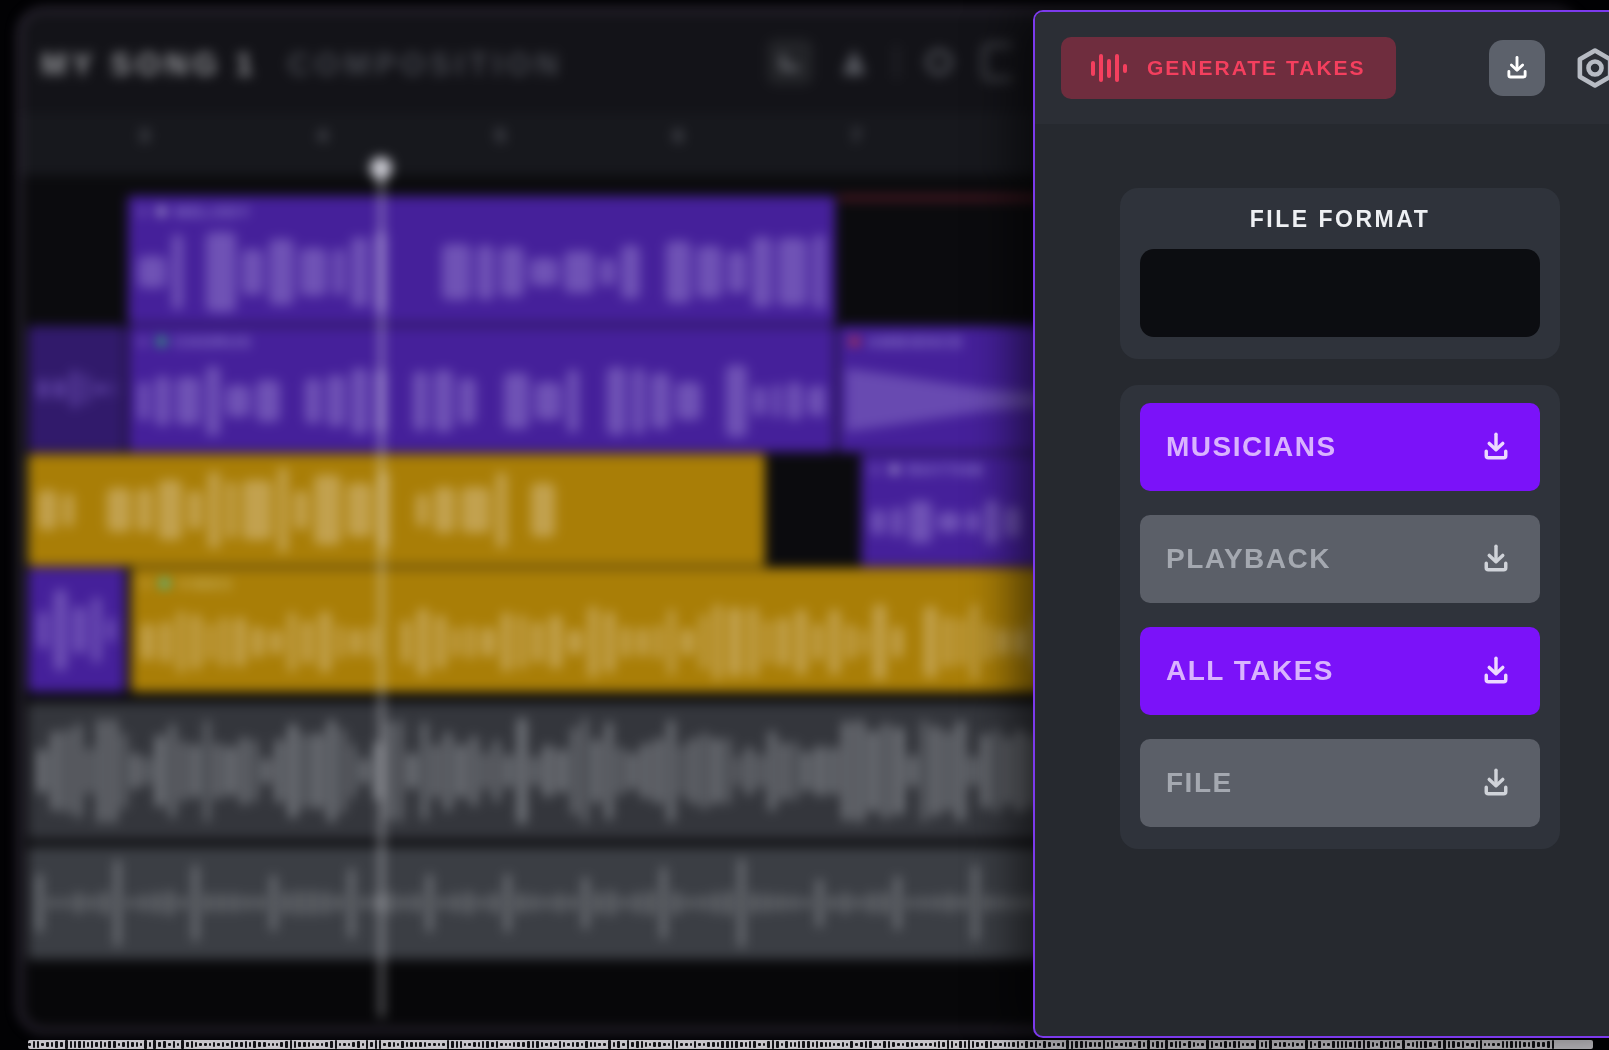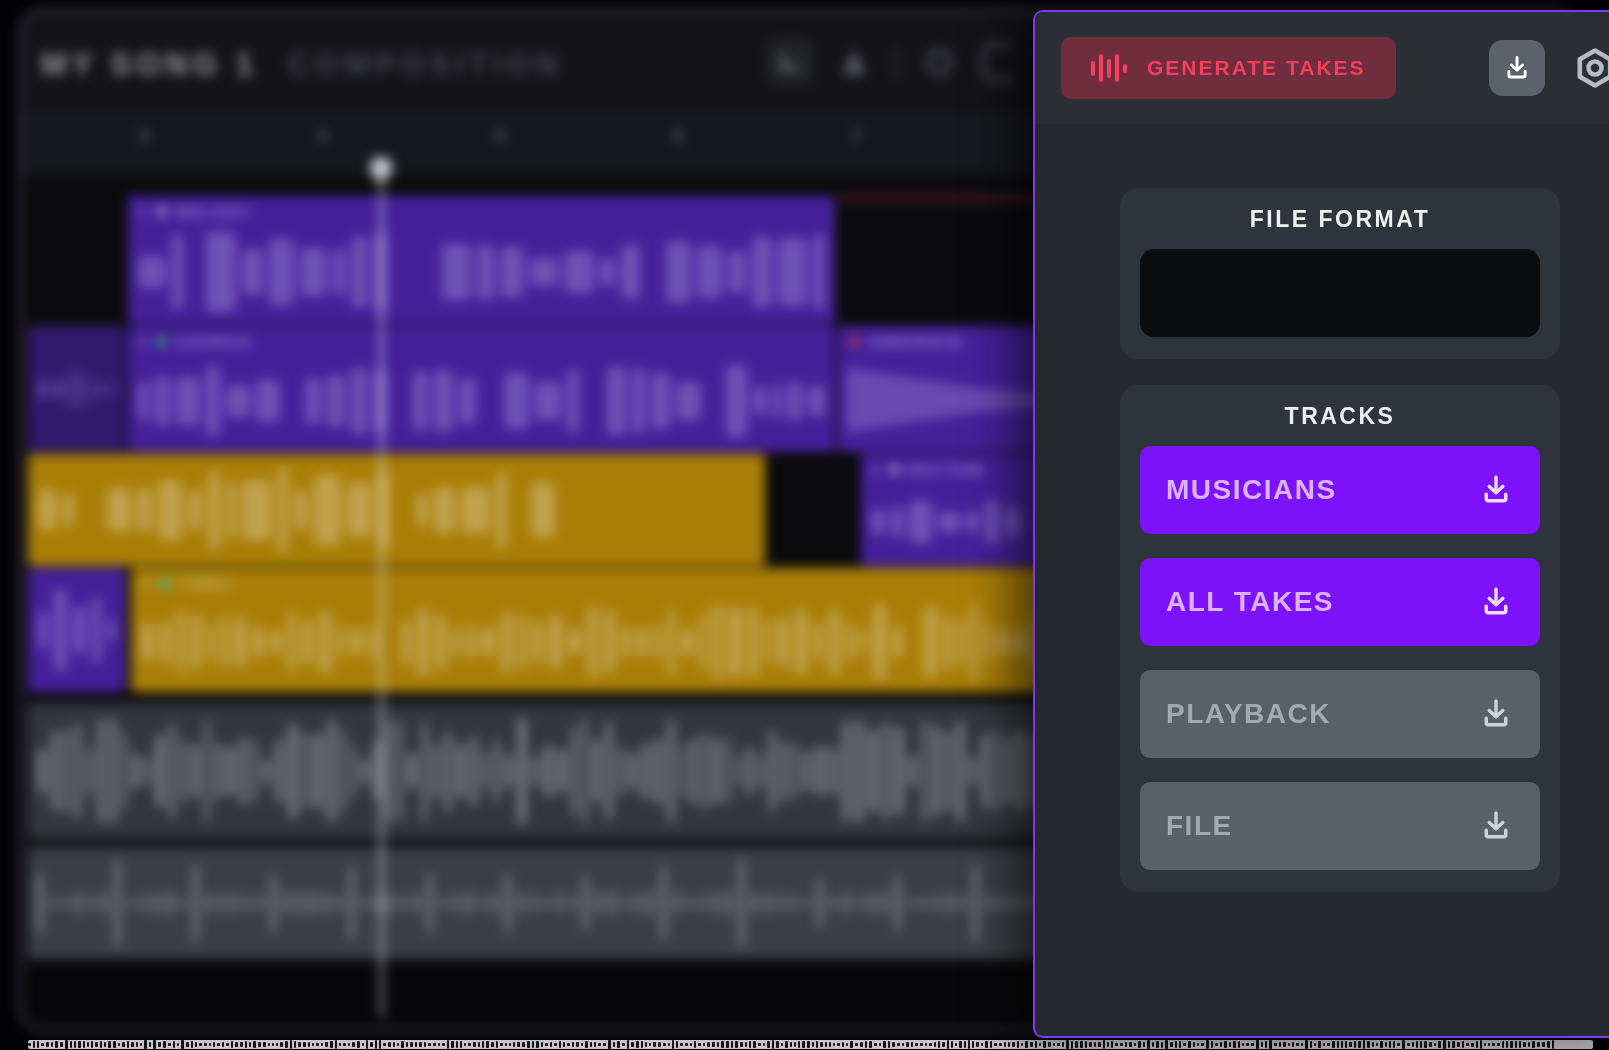--- a/index.html
+++ b/index.html
@@ -959,47 +959,46 @@
 
   <div class="p-body">
 
     <section class="card">
       <div class="card-title">FILE FORMAT</div>
       <div class="toggle">
       </div>
     </section>
 
     <section class="card">
-      <div class="card-title">TRACKS</div>
       <div class="tracks-list">
         <button class="trk-btn t-on">
           <span class="t-label">MUSICIANS</span>
+          <svg class="dl-ic" width="36" height="36" viewBox="0 0 24 24" fill="none" stroke="currentColor" stroke-width="2.3" stroke-linecap="round" stroke-linejoin="round">
+              <path d="M12 3.5v9.8"></path>
+              <path d="M7.5 9.6 12 13.8l4.5-4.2"></path>
+              <path d="M5.5 14.8v3c0 .8.6 1.4 1.4 1.4h10.2c.8 0 1.4-.6 1.4-1.4v-3"></path>
+            </svg>
+        </button>
+        <button class="trk-btn t-off">
+          <span class="t-label">PLAYBACK</span>
           <svg class="dl-ic" width="36" height="36" viewBox="0 0 24 24" fill="none" stroke="currentColor" stroke-width="2.3" stroke-linecap="round" stroke-linejoin="round">
               <path d="M12 3.5v9.8"></path>
               <path d="M7.5 9.6 12 13.8l4.5-4.2"></path>
               <path d="M5.5 14.8v3c0 .8.6 1.4 1.4 1.4h10.2c.8 0 1.4-.6 1.4-1.4v-3"></path>
             </svg>
         </button>
         <button class="trk-btn t-on">
           <span class="t-label">ALL TAKES</span>
           <svg class="dl-ic" width="36" height="36" viewBox="0 0 24 24" fill="none" stroke="currentColor" stroke-width="2.3" stroke-linecap="round" stroke-linejoin="round">
               <path d="M12 3.5v9.8"></path>
               <path d="M7.5 9.6 12 13.8l4.5-4.2"></path>
               <path d="M5.5 14.8v3c0 .8.6 1.4 1.4 1.4h10.2c.8 0 1.4-.6 1.4-1.4v-3"></path>
             </svg>
         </button>
         <button class="trk-btn t-off">
-          <span class="t-label">PLAYBACK</span>
-          <svg class="dl-ic" width="36" height="36" viewBox="0 0 24 24" fill="none" stroke="currentColor" stroke-width="2.3" stroke-linecap="round" stroke-linejoin="round">
-              <path d="M12 3.5v9.8"></path>
-              <path d="M7.5 9.6 12 13.8l4.5-4.2"></path>
-              <path d="M5.5 14.8v3c0 .8.6 1.4 1.4 1.4h10.2c.8 0 1.4-.6 1.4-1.4v-3"></path>
-            </svg>
-        </button>
-        <button class="trk-btn t-off">
           <span class="t-label">FILE</span>
           <svg class="dl-ic" width="36" height="36" viewBox="0 0 24 24" fill="none" stroke="currentColor" stroke-width="2.3" stroke-linecap="round" stroke-linejoin="round">
               <path d="M12 3.5v9.8"></path>
               <path d="M7.5 9.6 12 13.8l4.5-4.2"></path>
               <path d="M5.5 14.8v3c0 .8.6 1.4 1.4 1.4h10.2c.8 0 1.4-.6 1.4-1.4v-3"></path>
             </svg>
         </button>
       </div>
     </section>
 

